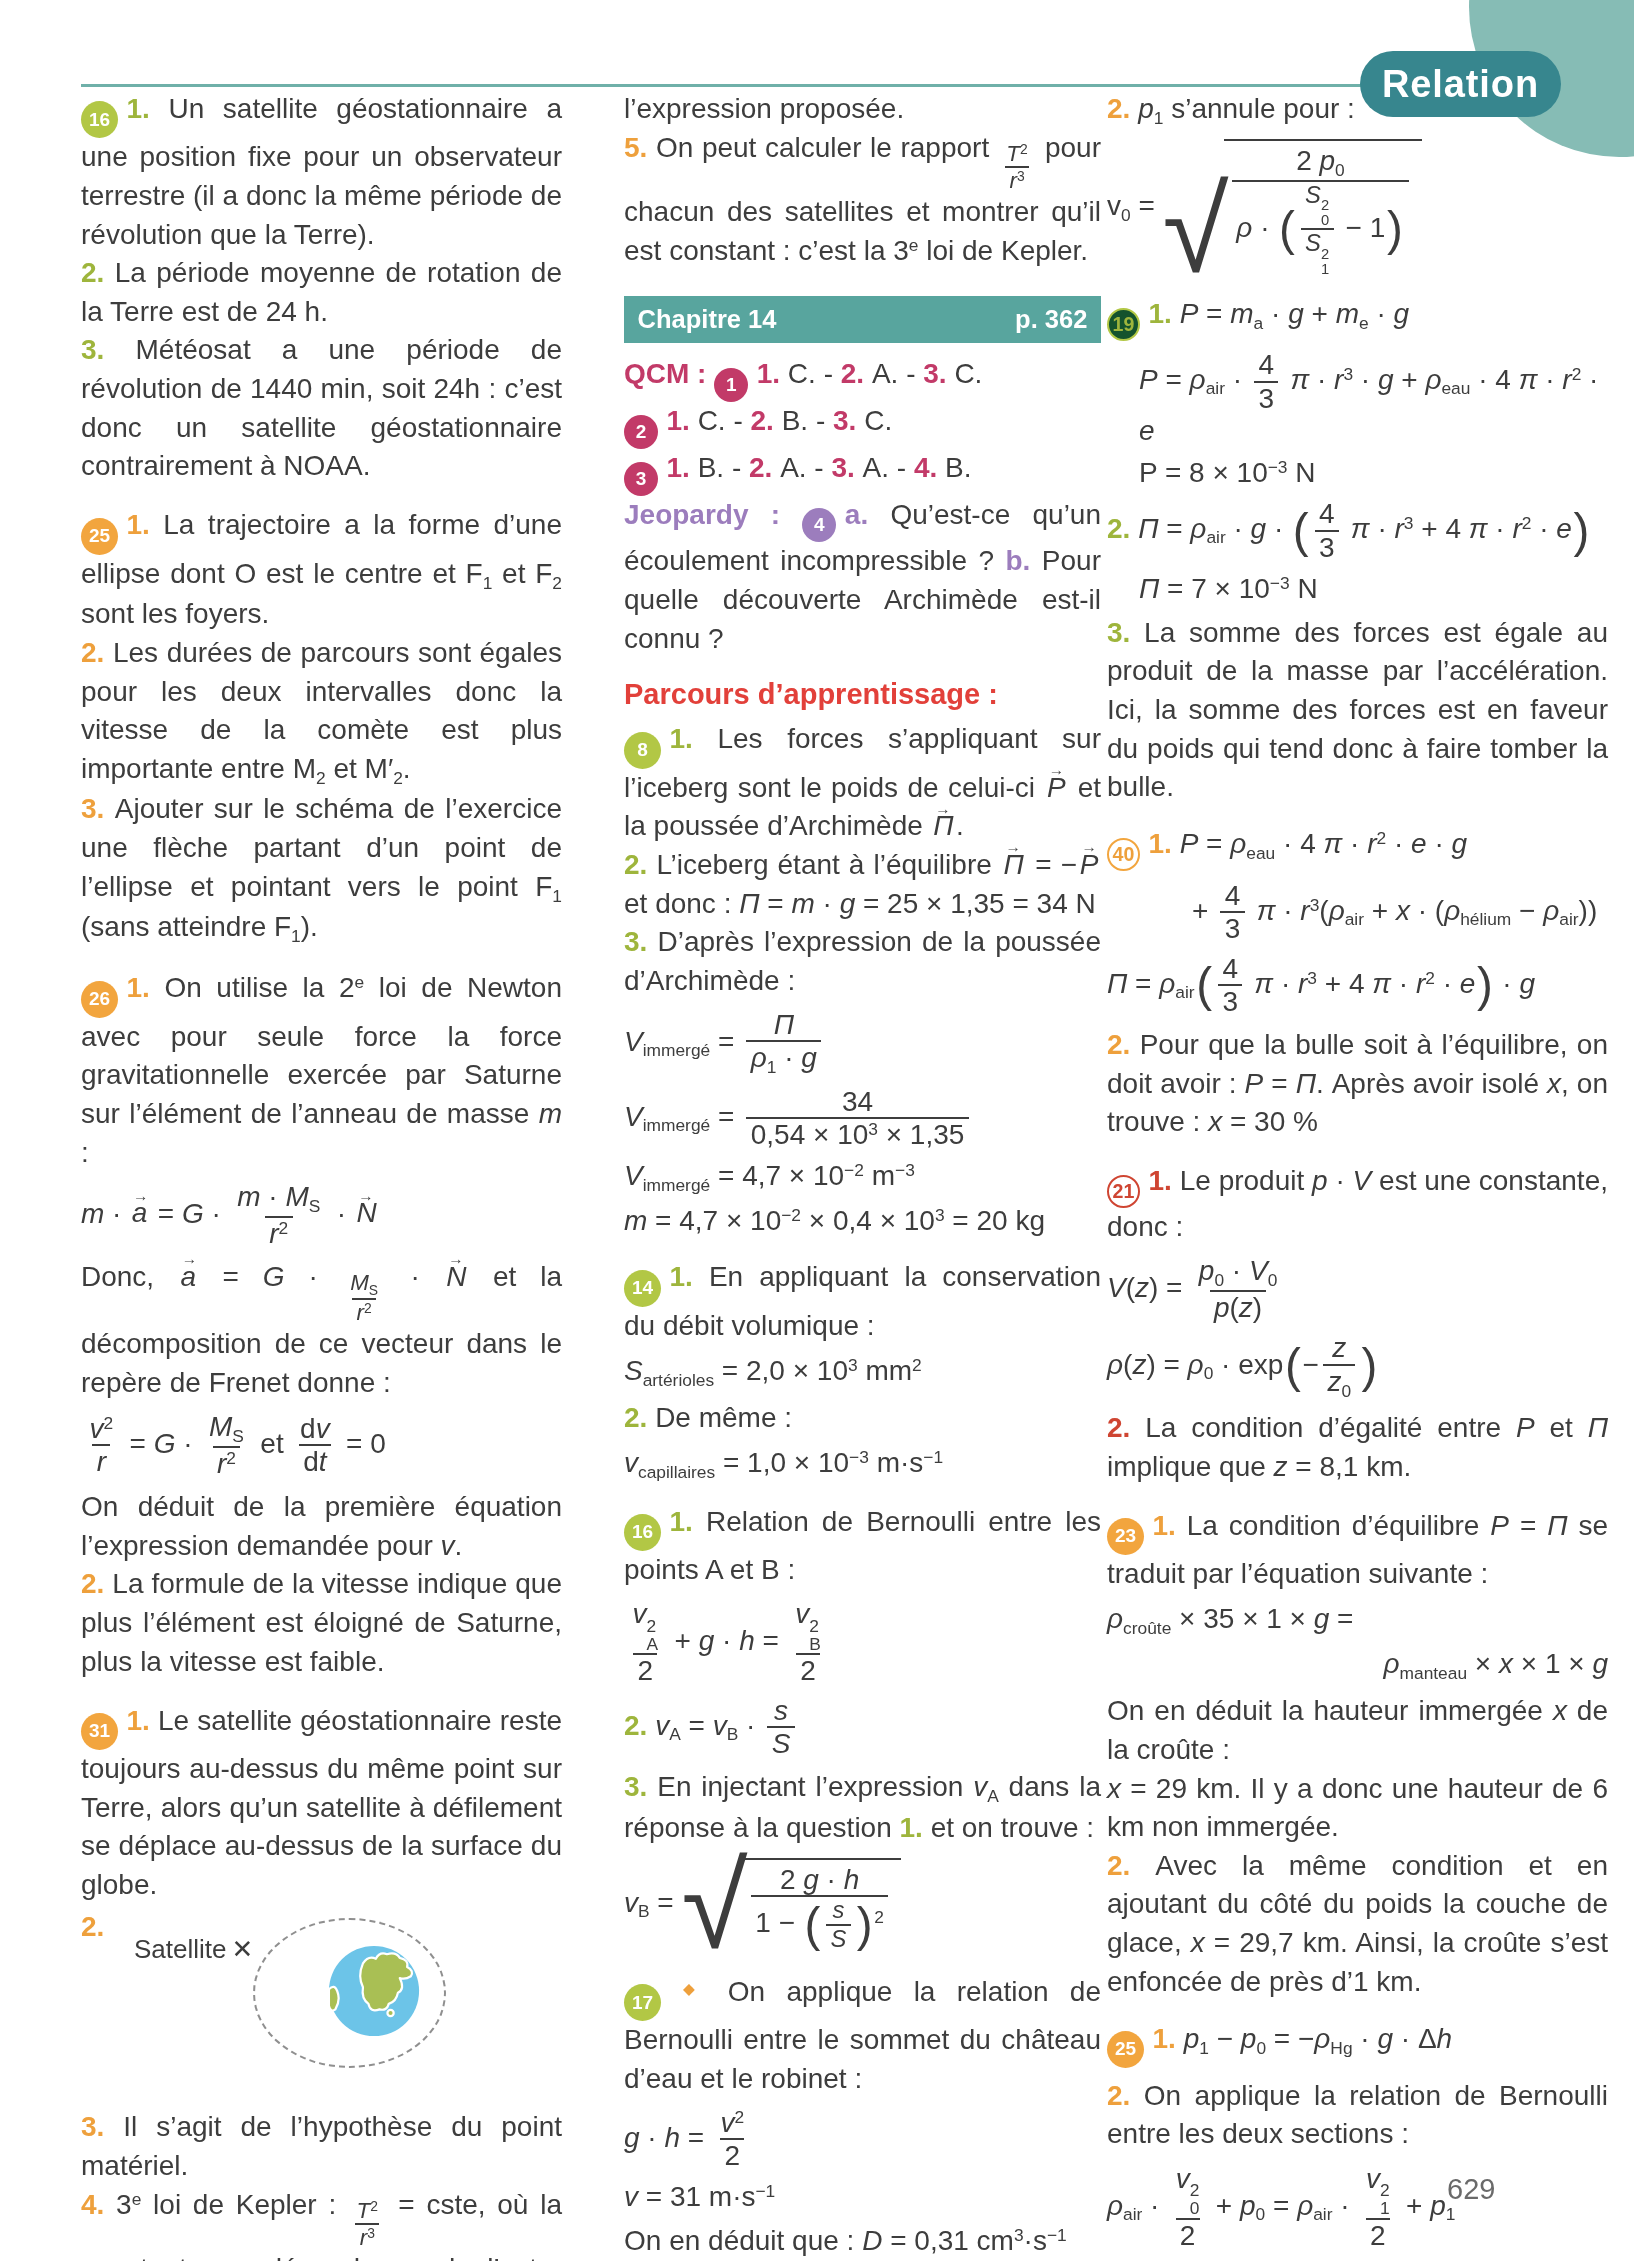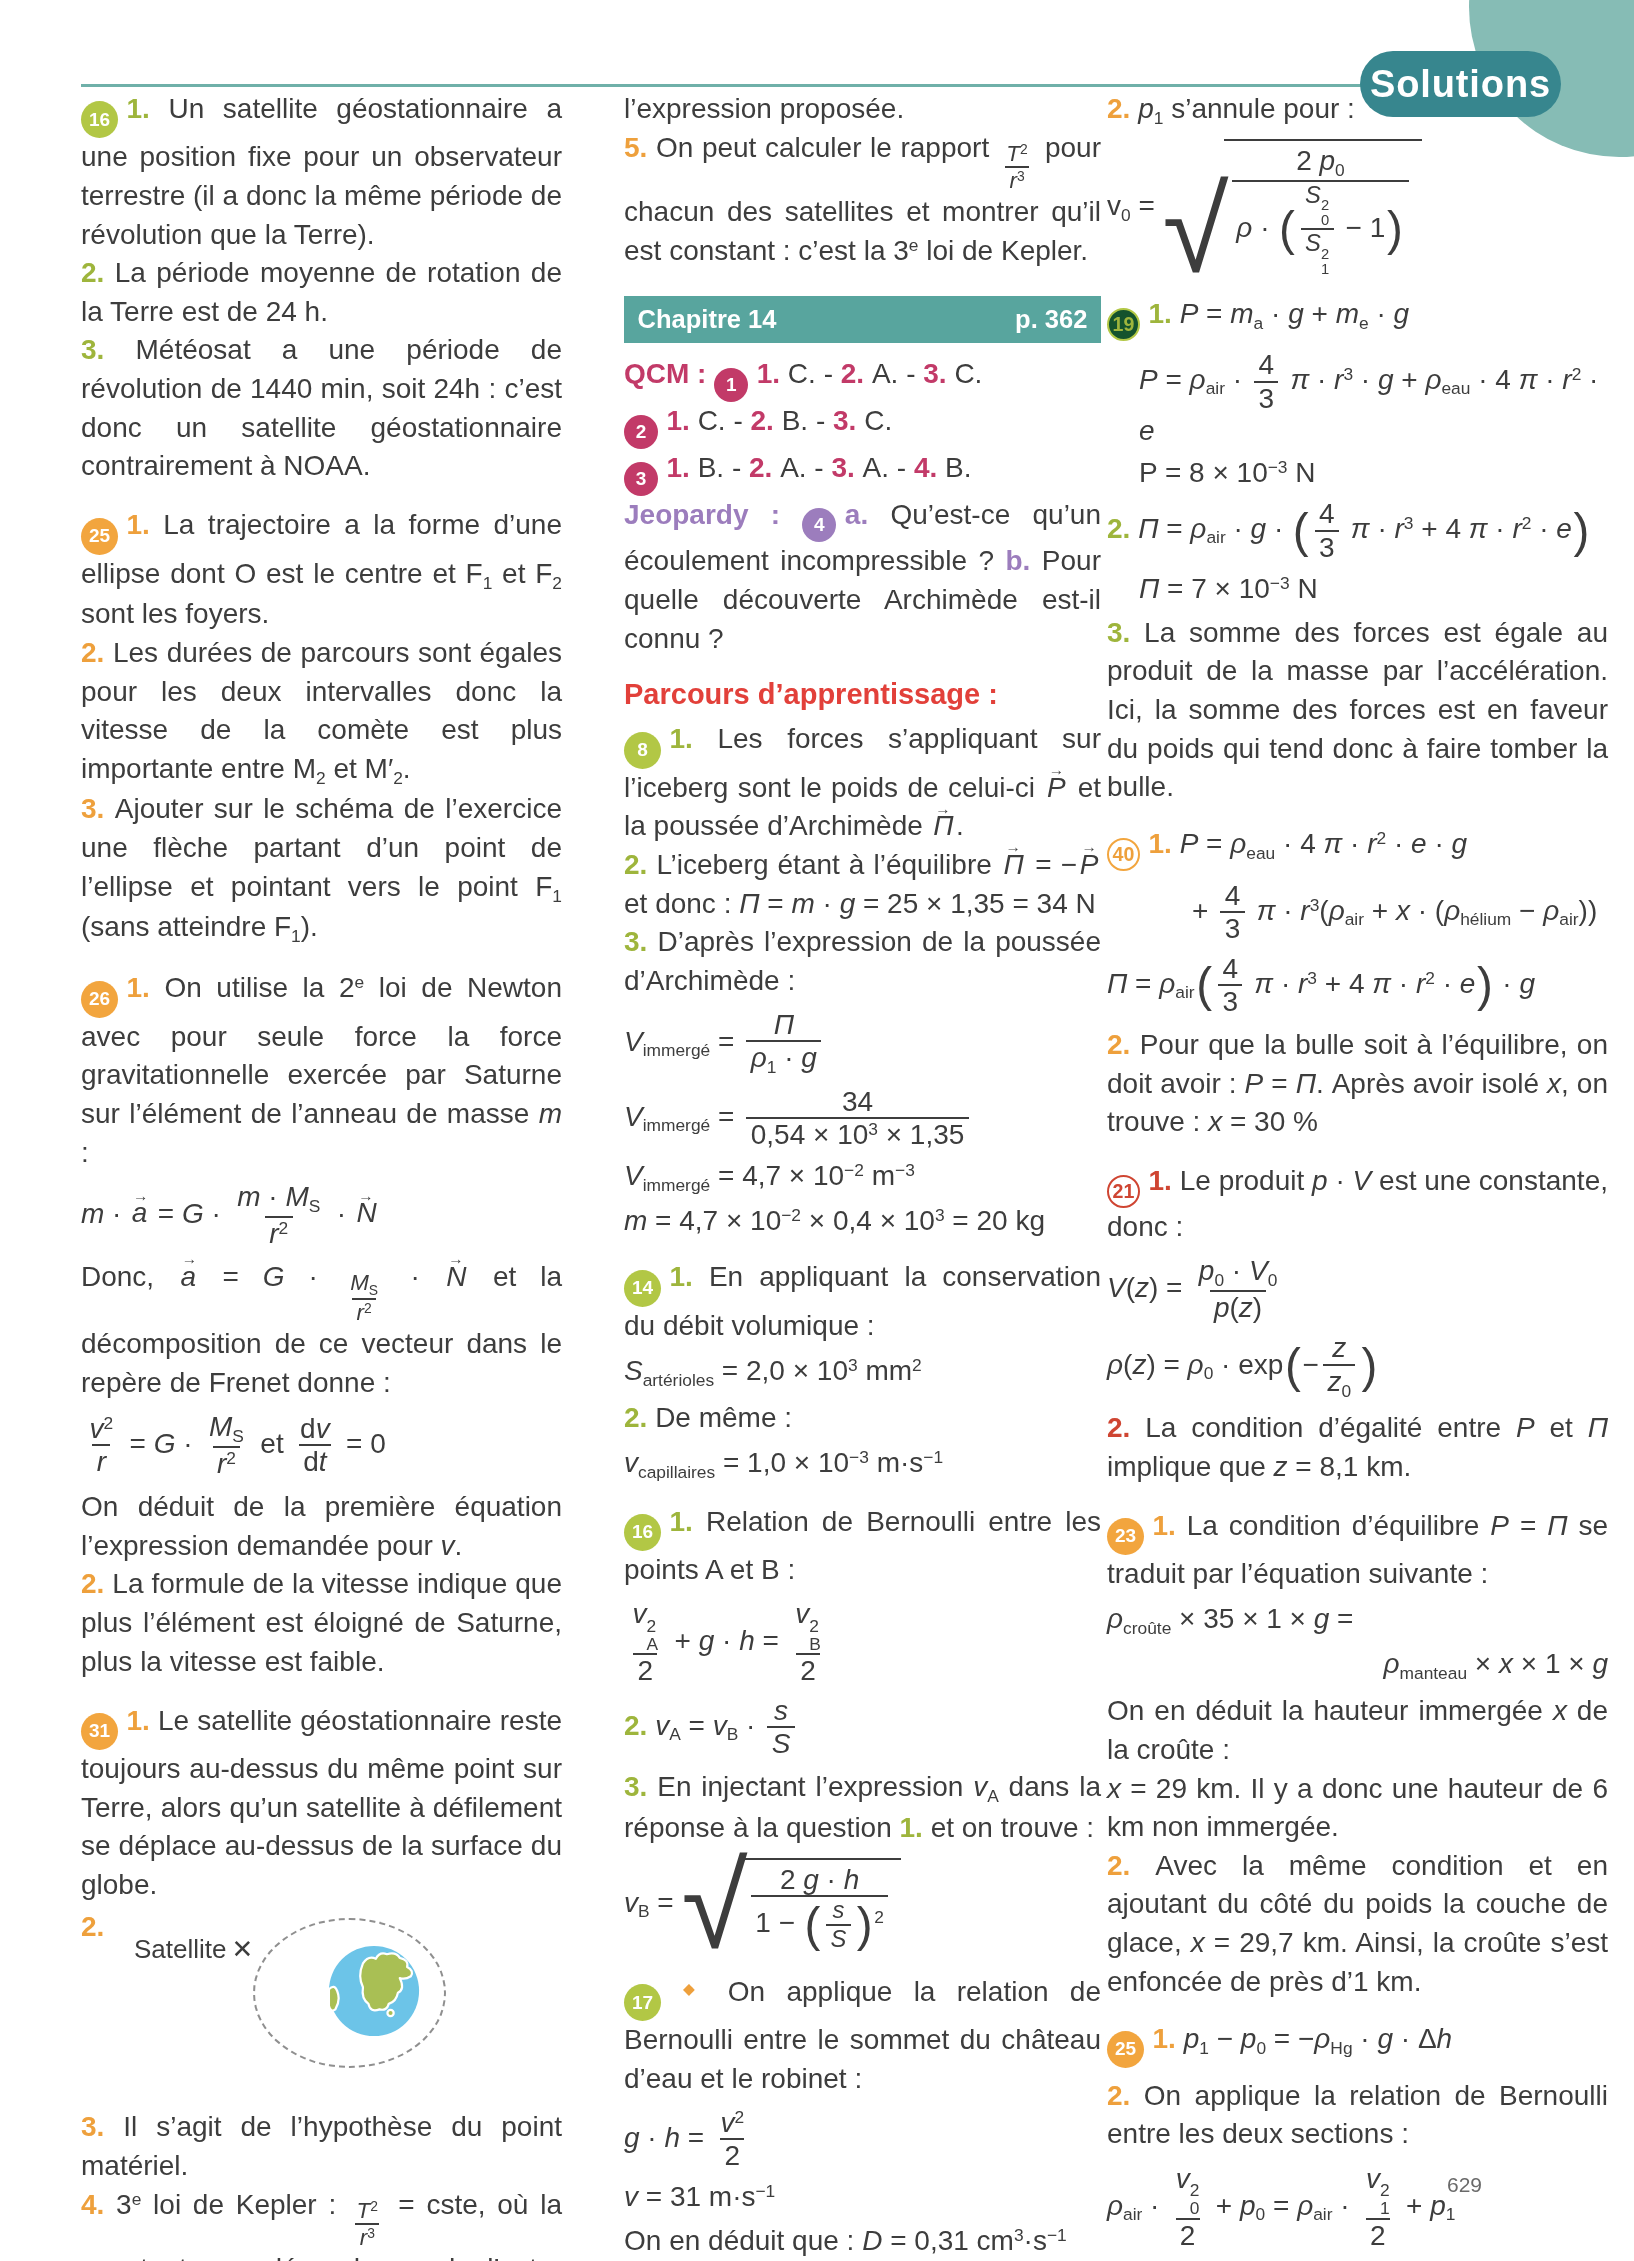--- a/index.html
+++ b/index.html
@@ -6,21 +6,21 @@
   body{
     width:1635px;height:2261px;position:relative;background:#ffffff;overflow:hidden;
     font-family:"Liberation Sans","DejaVu Sans",sans-serif;color:#3d3d3d;
   }
   .topline{position:absolute;left:81px;top:84px;width:1287px;height:2.6px;background:#6fb0a9;}
   .sol-circle{position:absolute;left:1469px;top:-143px;width:300px;height:300px;border-radius:50%;background:#86bcb5;}
   .sol-pill{
     position:absolute;left:1360px;top:51px;width:201px;height:66px;background:#37868e;border-radius:33px;
     display:flex;align-items:center;justify-content:center;color:#fff;font-weight:700;font-size:38px;letter-spacing:0.9px;
   }
-  .pagenum{position:absolute;left:1447px;top:2173px;font-size:21px;color:#6a6a6a;}
+  .pagenum{position:absolute;left:1447px;top:2173px;font-size:29px;color:#6a6a6a;}
 
   .col{position:absolute;top:90px;font-size:28px;line-height:1.38;text-align:justify;}
   .col[data-col="0"]{left:81px;width:481px;}
   .col[data-col="1"]{left:624px;width:477px;}
   .col[data-col="2"]{left:1107px;width:501px;}
 
   p.para{margin:0;}
   .gap{margin-top:20.4px !important;}
   .math{margin:8.5px 0;text-align:left;line-height:1.2;}
   .math.ind{margin-left:32px;}
@@ -80,21 +80,21 @@
   .fig-x{font-weight:700;margin-left:5.1px;}
   .orbit{position:absolute;left:172px;top:10.2px;width:189px;height:146px;border:2.6px dashed #8f8f8f;border-radius:50%;}
   .globe{position:absolute;left:247px;top:37px;width:92px;height:92px;}
 </style>
 </head>
 <body>
 
 <div class="topline"></div>
 <div class="sol-circle"></div>
 <div class="sol-pill">
-  <span>Solutions</span>
+  <span>Relation</span>
 </div>
 
 <div class="col" data-col="0">
     <p class="para"><span class="bdg s-g">16</span><span class="c-g">1. </span><span>Un satellite géostationnaire a une position fixe pour un observateur terrestre (il a donc la même période de révolution que la Terre).</span></p>
     <p class="para"><span class="c-g">2. </span><span>La période moyenne de rotation de la Terre est de 24 h.</span></p>
     <p class="para"><span class="c-g">3. </span><span>Météosat a une période de révolution de 1440 min, soit 24h : c’est donc un satellite géostationnaire contrairement à NOAA.</span></p>
     <p class="para gap"><span class="bdg s-o">25</span><span class="c-o">1. </span><span>La trajectoire a la forme d’une ellipse dont O est le centre et F</span><span class="sb">1</span><span> et F</span><span class="sb">2</span><span> sont les foyers.</span></p>
     <p class="para"><span class="c-o">2. </span><span>Les durées de parcours sont égales pour les deux intervalles donc la vitesse de la comète est plus importante entre M</span><span class="sb">2</span><span> et M′</span><span class="sb">2</span><span>.</span></p>
     <p class="para"><span class="c-o">3. </span><span>Ajouter sur le schéma de l’exercice une flèche partant d’un point de l’ellipse et pointant vers le point F</span><span class="sb">1</span><span> (sans atteindre F</span><span class="sb">1</span><span>).</span></p>
     <p class="para gap"><span class="bdg s-o">26</span><span class="c-o">1. </span><span>On utilise la 2</span><span class="sp">e</span><span> loi de Newton avec pour seule force la force gravitationnelle exercée par Saturne sur l’élément de l’anneau de masse </span><span class="it">m</span><span> :</span></p>

